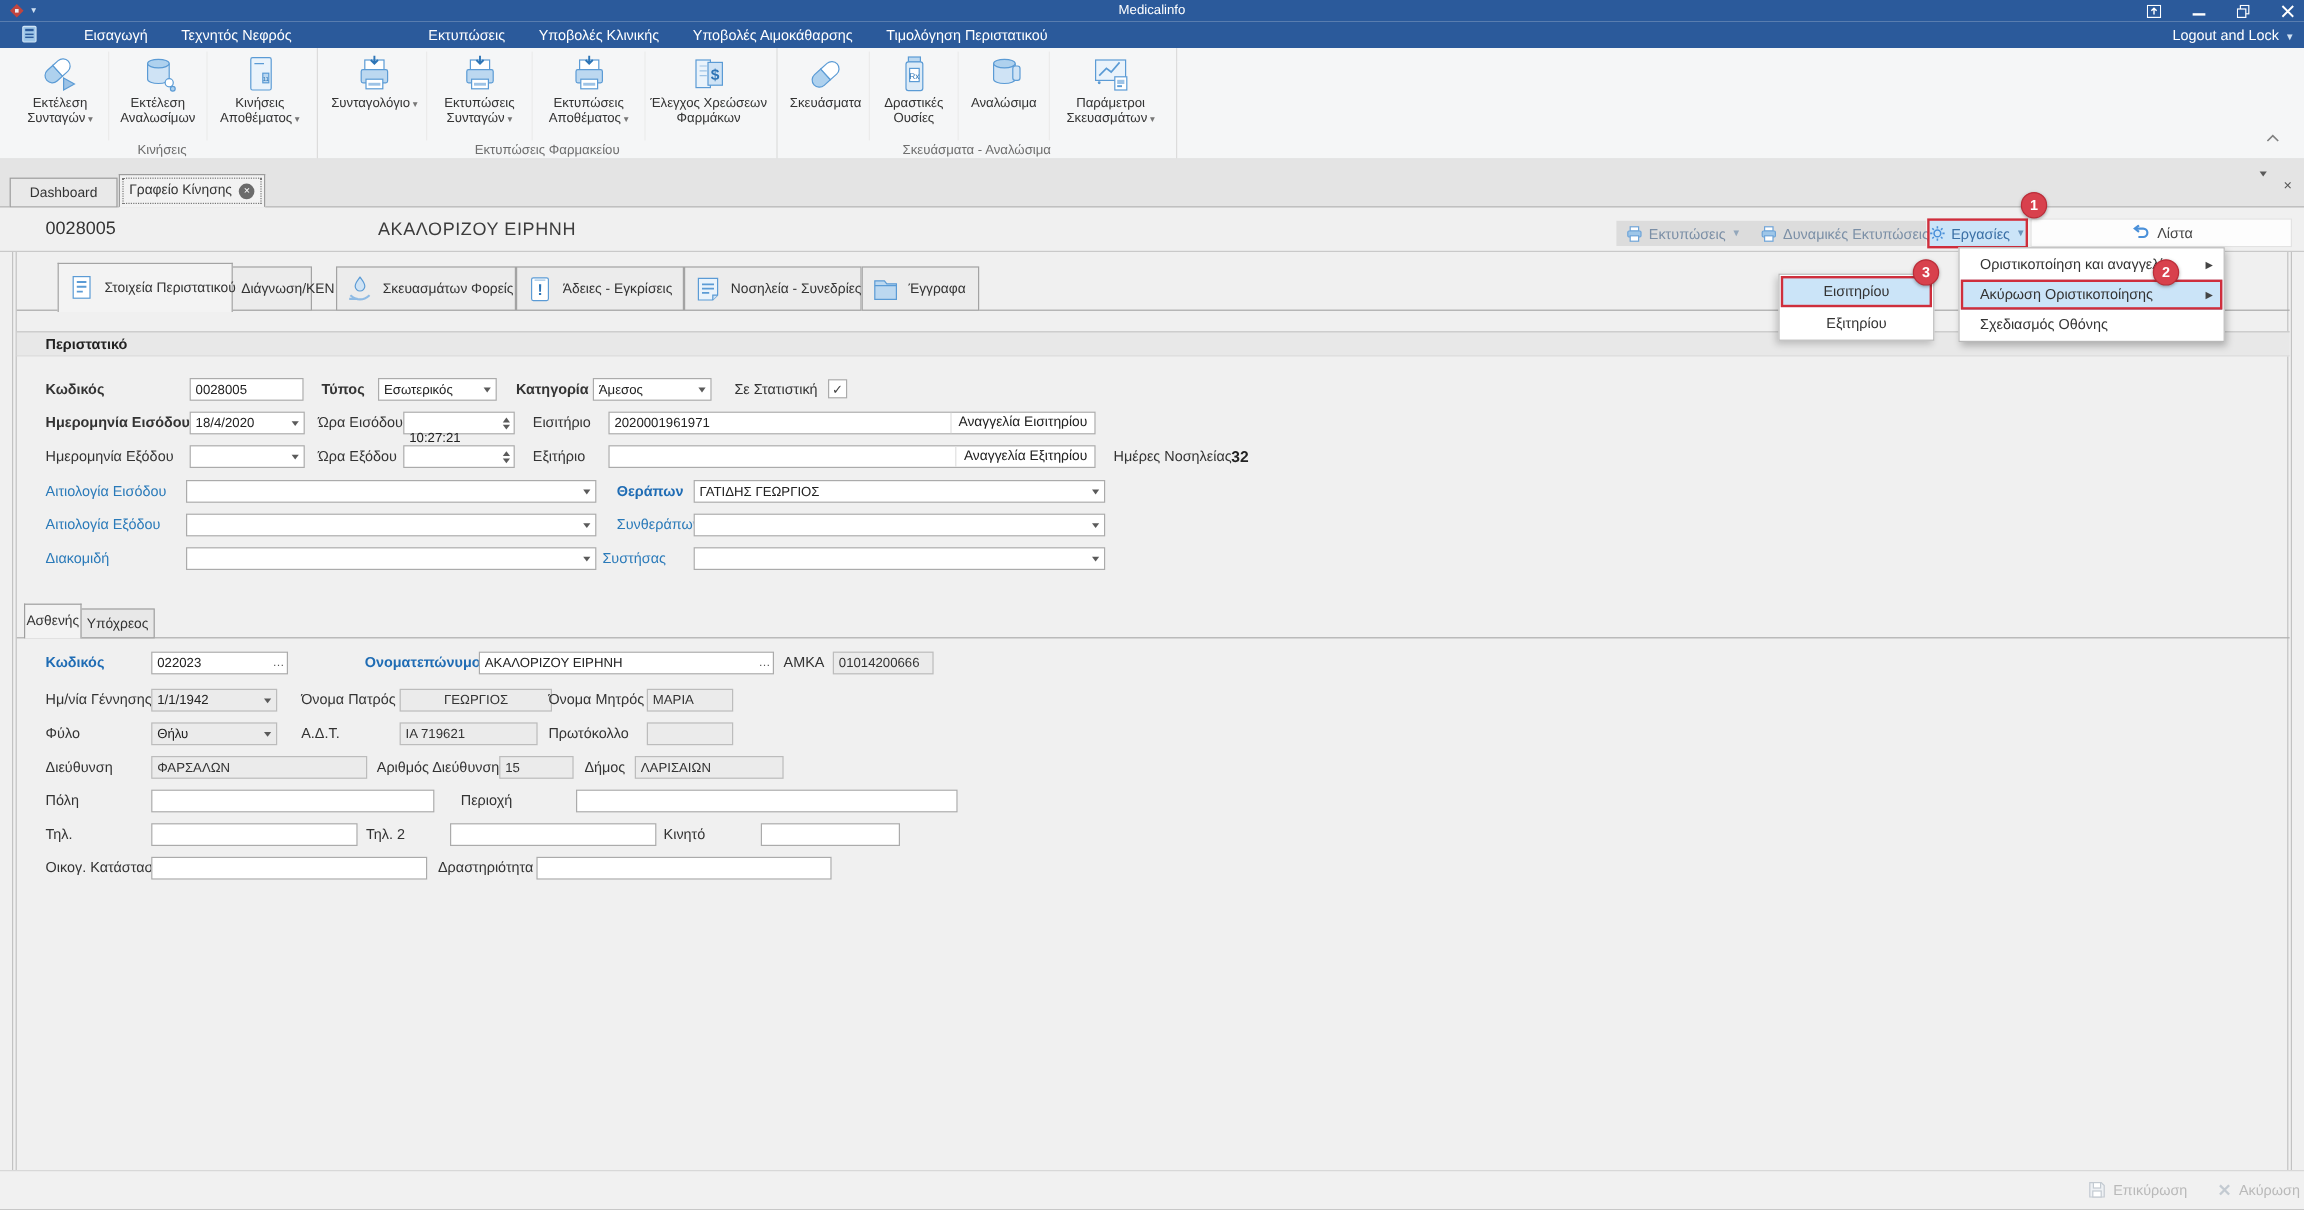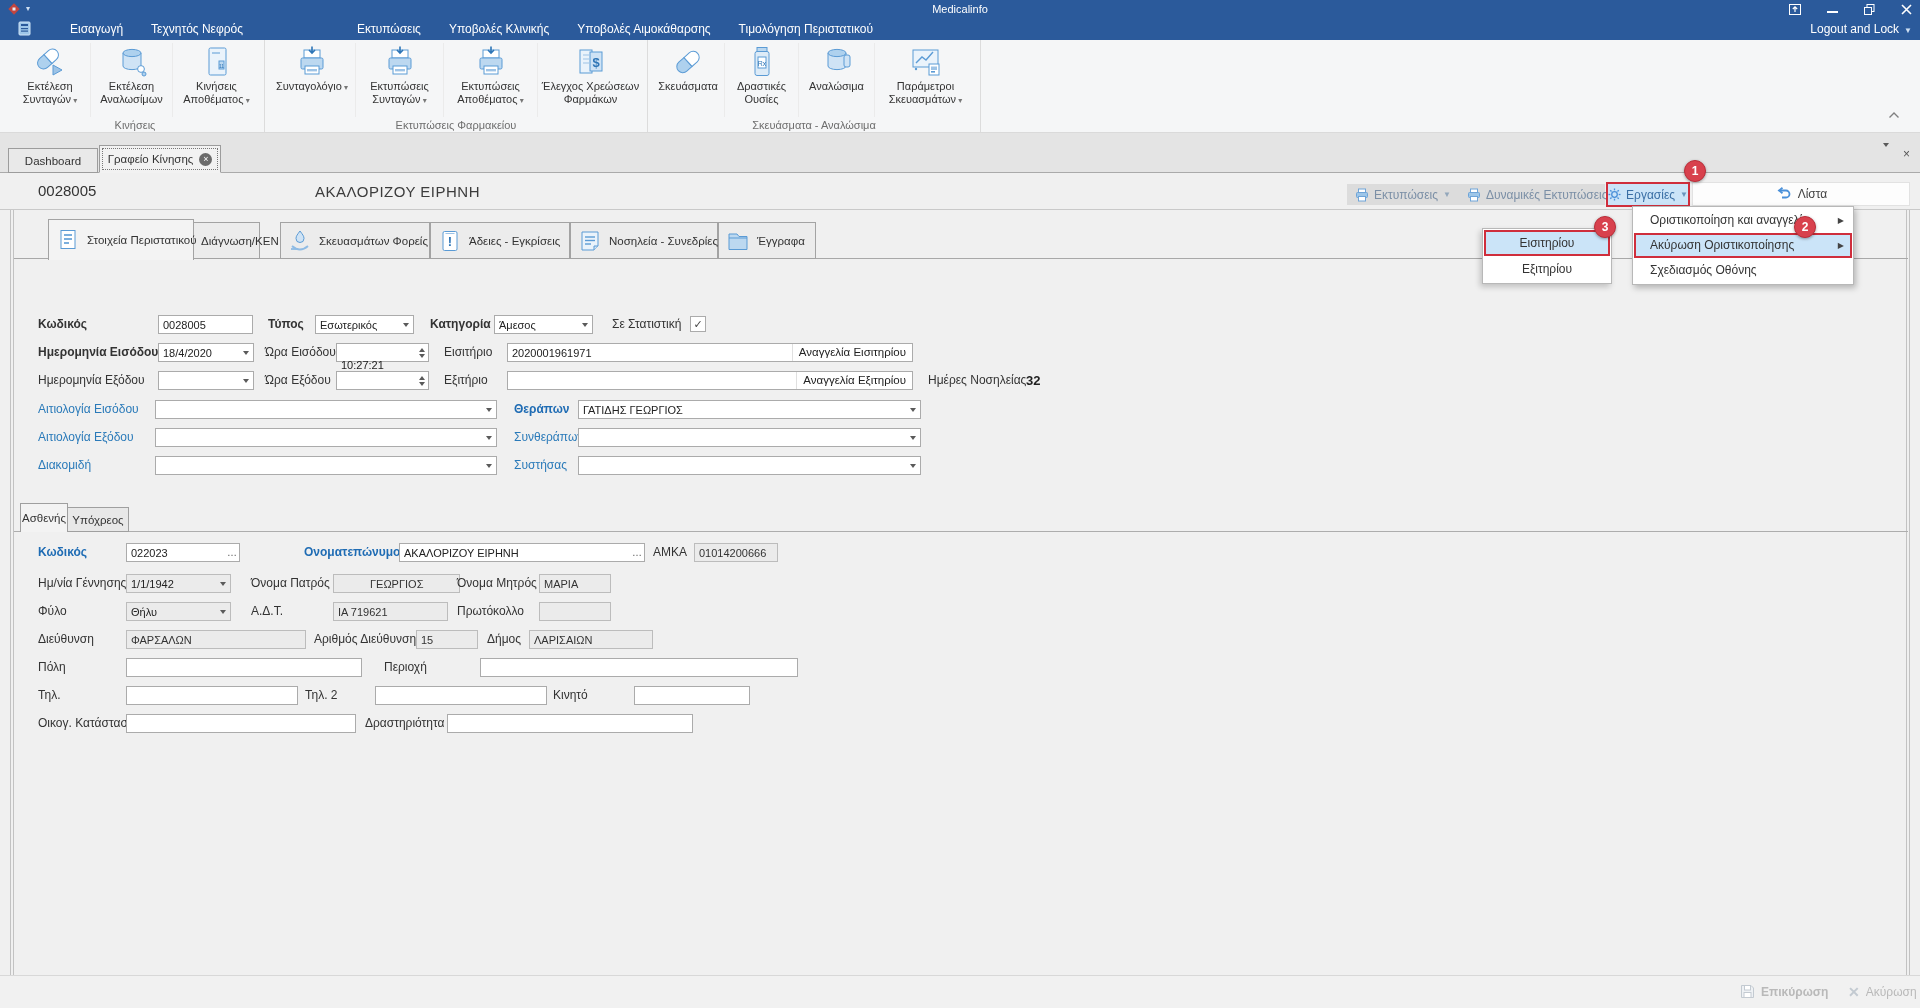--- a/index.html
+++ b/index.html
@@ -95,21 +95,21 @@
 
   
   .subtabline { position:absolute; left:14px; right:12px; top:531px; height:1px; background:#adadad; }
   .stab { position:absolute; border:1px solid #9f9f9f; background:#e8e8e8; font-size:11.5px; color:#333; text-align:center; z-index:1; }
   .stab.s1 { left:67px; top:507px; width:62px; height:25px; line-height:24px; }
   .stab.active { left:20px; top:503px; width:48px; height:29px; line-height:28px; background:#f3f3f3; border-bottom:none; z-index:3; }
 
   
   .bottombar { position:absolute; left:0; top:975px; width:100%; height:33px; background:#f1f1f1; border-top:1px solid #d8d8d8; }
   .bb-btn { position:absolute; top:8px; display:flex; align-items:center; gap:6px; color:#b9b9b9; font-size:12px; }
-  .bb-confirm { left:1740px;font-weight:bold; }
+  .bb-confirm { left:1740px; }
   .bb-cancel { left:1848px; }
   .x-gray { color:#c3cad1; font-size:14px; font-weight:bold; }
 
   
   .ctx-menu { position:absolute; left:1632px; top:206px; width:222px; background:#fff; border:1px solid #b8b8b8; box-shadow:2px 3px 6px rgba(0,0,0,0.25); z-index:50; padding:1px; }
   .ctx-item { position:relative; height:25px; line-height:25px; padding-left:16px; font-size:12px; color:#333; white-space:nowrap; }
   .ctx-item .sub-arrow { position:absolute; right:8px; top:0; font-size:8px; color:#444; }
   .hl-blue { background:#cbe4f8; box-shadow:inset 0 0 0 1px #84b4dc; outline:2px solid #cf2e3c; outline-offset:-2px; }
   .sub-menu { position:absolute; left:1482px; top:228px; width:130px; background:#fff; border:1px solid #b8b8b8; box-shadow:-2px 3px 6px rgba(0,0,0,0.2); z-index:55; padding:1px; }
   .sub-item { height:26px; line-height:26px; text-align:center; font-size:12px; color:#333; }
@@ -447,20 +447,21 @@
     <span>Νοσηλεία - Συνεδρίες</span>
   </div>
   <div class="mtab" style="left:718px;width:98px">
     <span class="tic"><svg viewBox="0 0 24 24" width="24" height="24">
           <path d="M3 5 h8 l2 2.5 h8 v13 H3 z" fill="#bcd8f0" stroke="#5b9bd5"></path>
           <path d="M3 9 h18" stroke="#5b9bd5"></path>
         </svg></span>
     <span>Έγγραφα</span>
   </div>
 
+  <div class="gheader">Περιστατικό</div>
 
   <span class="f-label b" style="left:38px;top:315px">Κωδικός</span>
   <input class="f-input" style="left: 158px; top: 315px; width: 95px;" value="0028005">
   <span class="f-label b" style="left:268px;top:315px">Τύπος</span>
   <div class="combo" style="left:315px;top:315px;width:99px">
       <span class="cval">Εσωτερικός</span>
       <span class="carrow">
         <span class="tri-dn"></span>
       </span>
     </div>
@@ -548,21 +549,21 @@
       </span>
     </div>
 
   <span class="f-label blue" style="left:38px;top:456px">Διακομιδή</span>
   <div class="combo" style="left:155px;top:456px;width:342px">
       <span class="cval"></span>
       <span class="carrow">
         <span class="tri-dn"></span>
       </span>
     </div>
-  <span class="f-label blue" style="left:514px;top:456px">Συστήσας</span>
+  <span class="f-label blue" style="left:502px;top:456px">Συστήσας</span>
   <div class="combo" style="left:578px;top:456px;width:343px">
       <span class="cval"></span>
       <span class="carrow">
         <span class="tri-dn"></span>
       </span>
     </div>
 
   <div class="subtabline"></div>
   <div class="stab active"><span>Ασθενής</span></div>
   <div class="stab s1"><span>Υπόχρεος</span></div>

